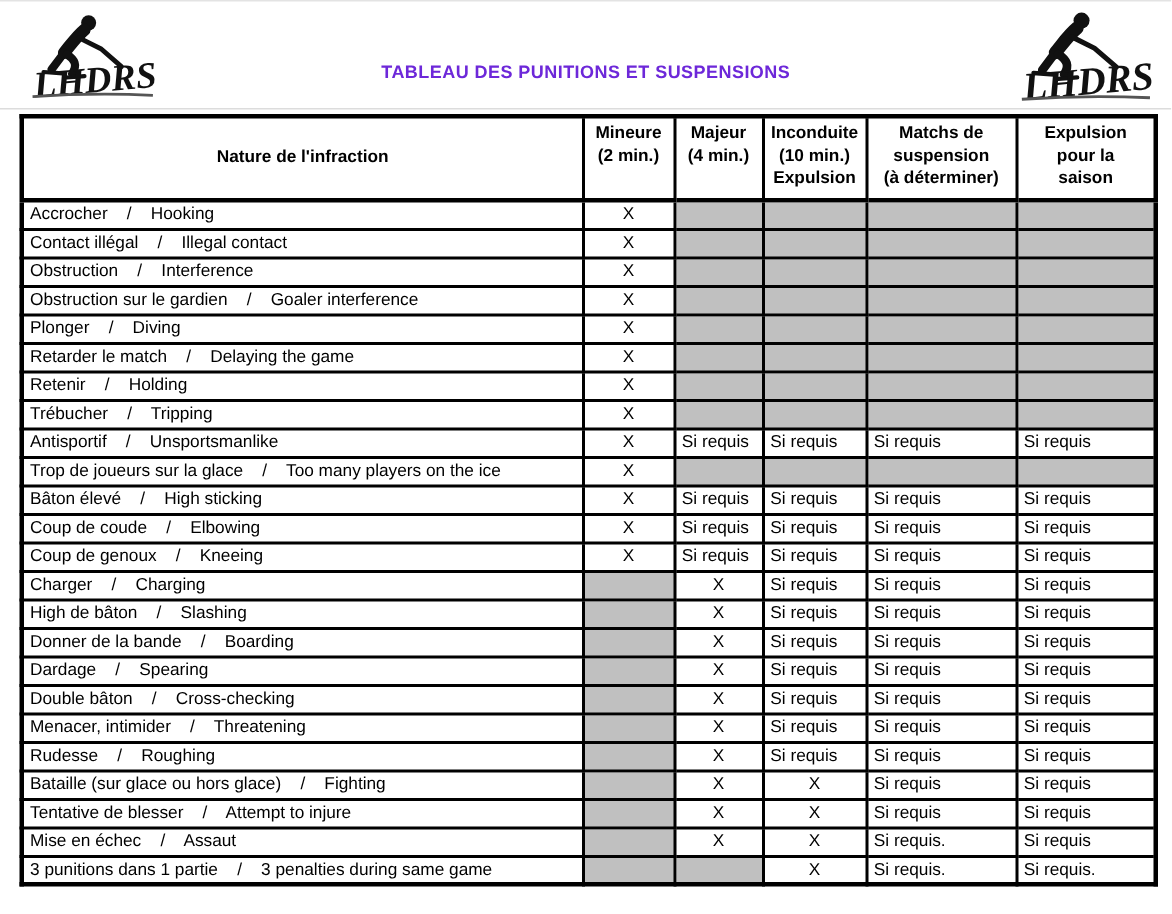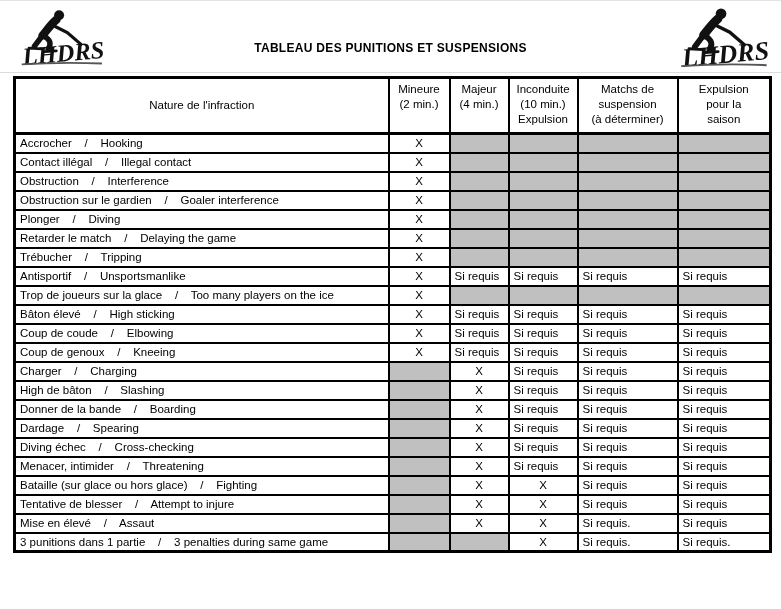--- a/index.html
+++ b/index.html
@@ -26,21 +26,21 @@
 
   .page-title {
     position: absolute;
     left: 0;
     right: 0;
     top: 40px;
     text-align: center;
     font-size: 12px;
     font-weight: bold;
     letter-spacing: 0.3px;
-    color: #000000;
+    color: #6d28d9;
   }
 
   .logo { position: absolute; }
   .logo-left  { left: 14px; top: 6px; width: 92px; height: 62px; }
   .logo-right { left: 672px; top: 4px; width: 100px; height: 66px; }
 
   table.penalty-table {
     position: absolute;
     left: 13px;
     top: 75px;
@@ -50,21 +50,21 @@
     border: 3px solid #000000;
   }
   .penalty-table th,
   .penalty-table td {
     border: 2px solid #000000;
     font-size: 11.5px;
     overflow: hidden;
   }
   .penalty-table thead th {
     height: 56px;
-    font-weight: normal;
+    font-weight: bold;
     text-align: center;
     vertical-align: top;
     padding-top: 3px;
     line-height: 1.3;
     white-space: pre-line;
     border-bottom: 3px solid #000000;
     background: #ffffff;
   }
   .penalty-table thead th.nature-col {
     vertical-align: middle;
@@ -200,20 +200,28 @@
         </tr>
         <tr>
           <td class="infraction">Retarder le match    /    Delaying the game</td>
           <td class="cell x-mark">X</td>
           <td class="cell empty" style="background: rgb(192, 192, 192);"></td>
           <td class="cell empty" style="background: rgb(192, 192, 192);"></td>
           <td class="cell empty" style="background: rgb(192, 192, 192);"></td>
           <td class="cell empty" style="background: rgb(192, 192, 192);"></td>
         </tr>
         <tr>
+          <td class="infraction">Retenir    /    Holding</td>
+          <td class="cell x-mark">X</td>
+          <td class="cell empty" style="background: rgb(192, 192, 192);"></td>
+          <td class="cell empty" style="background: rgb(192, 192, 192);"></td>
+          <td class="cell empty" style="background: rgb(192, 192, 192);"></td>
+          <td class="cell empty" style="background: rgb(192, 192, 192);"></td>
+        </tr>
+        <tr>
           <td class="infraction">Trébucher    /    Tripping</td>
           <td class="cell x-mark">X</td>
           <td class="cell empty" style="background: rgb(192, 192, 192);"></td>
           <td class="cell empty" style="background: rgb(192, 192, 192);"></td>
           <td class="cell empty" style="background: rgb(192, 192, 192);"></td>
           <td class="cell empty" style="background: rgb(192, 192, 192);"></td>
         </tr>
         <tr>
           <td class="infraction">Antisportif    /    Unsportsmanlike</td>
           <td class="cell x-mark">X</td>
@@ -280,53 +288,61 @@
         </tr>
         <tr>
           <td class="infraction">Dardage    /    Spearing</td>
           <td class="cell empty" style="background: rgb(192, 192, 192);"></td>
           <td class="cell x-mark">X</td>
           <td class="cell si-requis">Si requis</td>
           <td class="cell si-requis">Si requis</td>
           <td class="cell si-requis">Si requis</td>
         </tr>
         <tr>
-          <td class="infraction">Diving échec    /    Cross-checking</td>
+          <td class="infraction">Double bâton    /    Cross-checking</td>
           <td class="cell empty" style="background: rgb(192, 192, 192);"></td>
           <td class="cell x-mark">X</td>
           <td class="cell si-requis">Si requis</td>
           <td class="cell si-requis">Si requis</td>
           <td class="cell si-requis">Si requis</td>
         </tr>
         <tr>
           <td class="infraction">Menacer, intimider    /    Threatening</td>
           <td class="cell empty" style="background: rgb(192, 192, 192);"></td>
           <td class="cell x-mark">X</td>
           <td class="cell si-requis">Si requis</td>
           <td class="cell si-requis">Si requis</td>
           <td class="cell si-requis">Si requis</td>
         </tr>
         <tr>
+          <td class="infraction">Rudesse    /    Roughing</td>
+          <td class="cell empty" style="background: rgb(192, 192, 192);"></td>
+          <td class="cell x-mark">X</td>
+          <td class="cell si-requis">Si requis</td>
+          <td class="cell si-requis">Si requis</td>
+          <td class="cell si-requis">Si requis</td>
+        </tr>
+        <tr>
           <td class="infraction">Bataille (sur glace ou hors glace)    /    Fighting</td>
           <td class="cell empty" style="background: rgb(192, 192, 192);"></td>
           <td class="cell x-mark">X</td>
           <td class="cell x-mark">X</td>
           <td class="cell si-requis">Si requis</td>
           <td class="cell si-requis">Si requis</td>
         </tr>
         <tr>
           <td class="infraction">Tentative de blesser    /    Attempt to injure</td>
           <td class="cell empty" style="background: rgb(192, 192, 192);"></td>
           <td class="cell x-mark">X</td>
           <td class="cell x-mark">X</td>
           <td class="cell si-requis">Si requis</td>
           <td class="cell si-requis">Si requis</td>
         </tr>
         <tr>
-          <td class="infraction">Mise en élevé    /    Assaut</td>
+          <td class="infraction">Mise en échec    /    Assaut</td>
           <td class="cell empty" style="background: rgb(192, 192, 192);"></td>
           <td class="cell x-mark">X</td>
           <td class="cell x-mark">X</td>
           <td class="cell si-requis">Si requis.</td>
           <td class="cell si-requis">Si requis</td>
         </tr>
         <tr>
           <td class="infraction">3 punitions dans 1 partie    /    3 penalties during same game</td>
           <td class="cell empty" style="background: rgb(192, 192, 192);"></td>
           <td class="cell empty" style="background: rgb(192, 192, 192);"></td>

